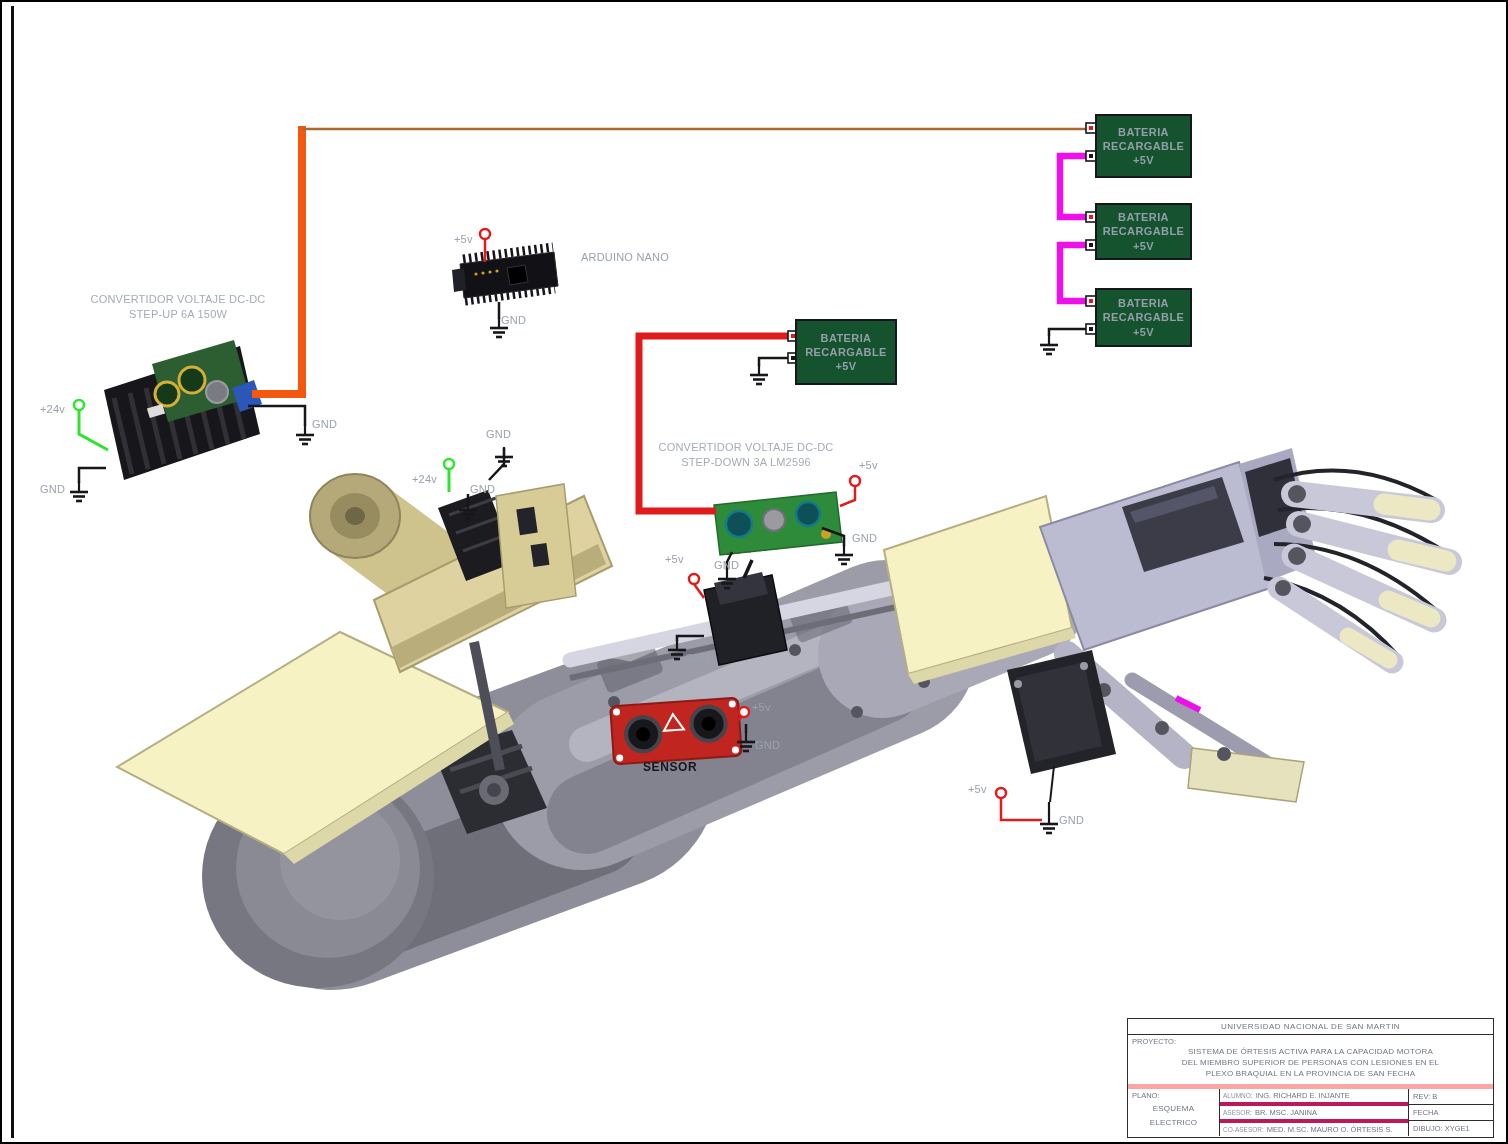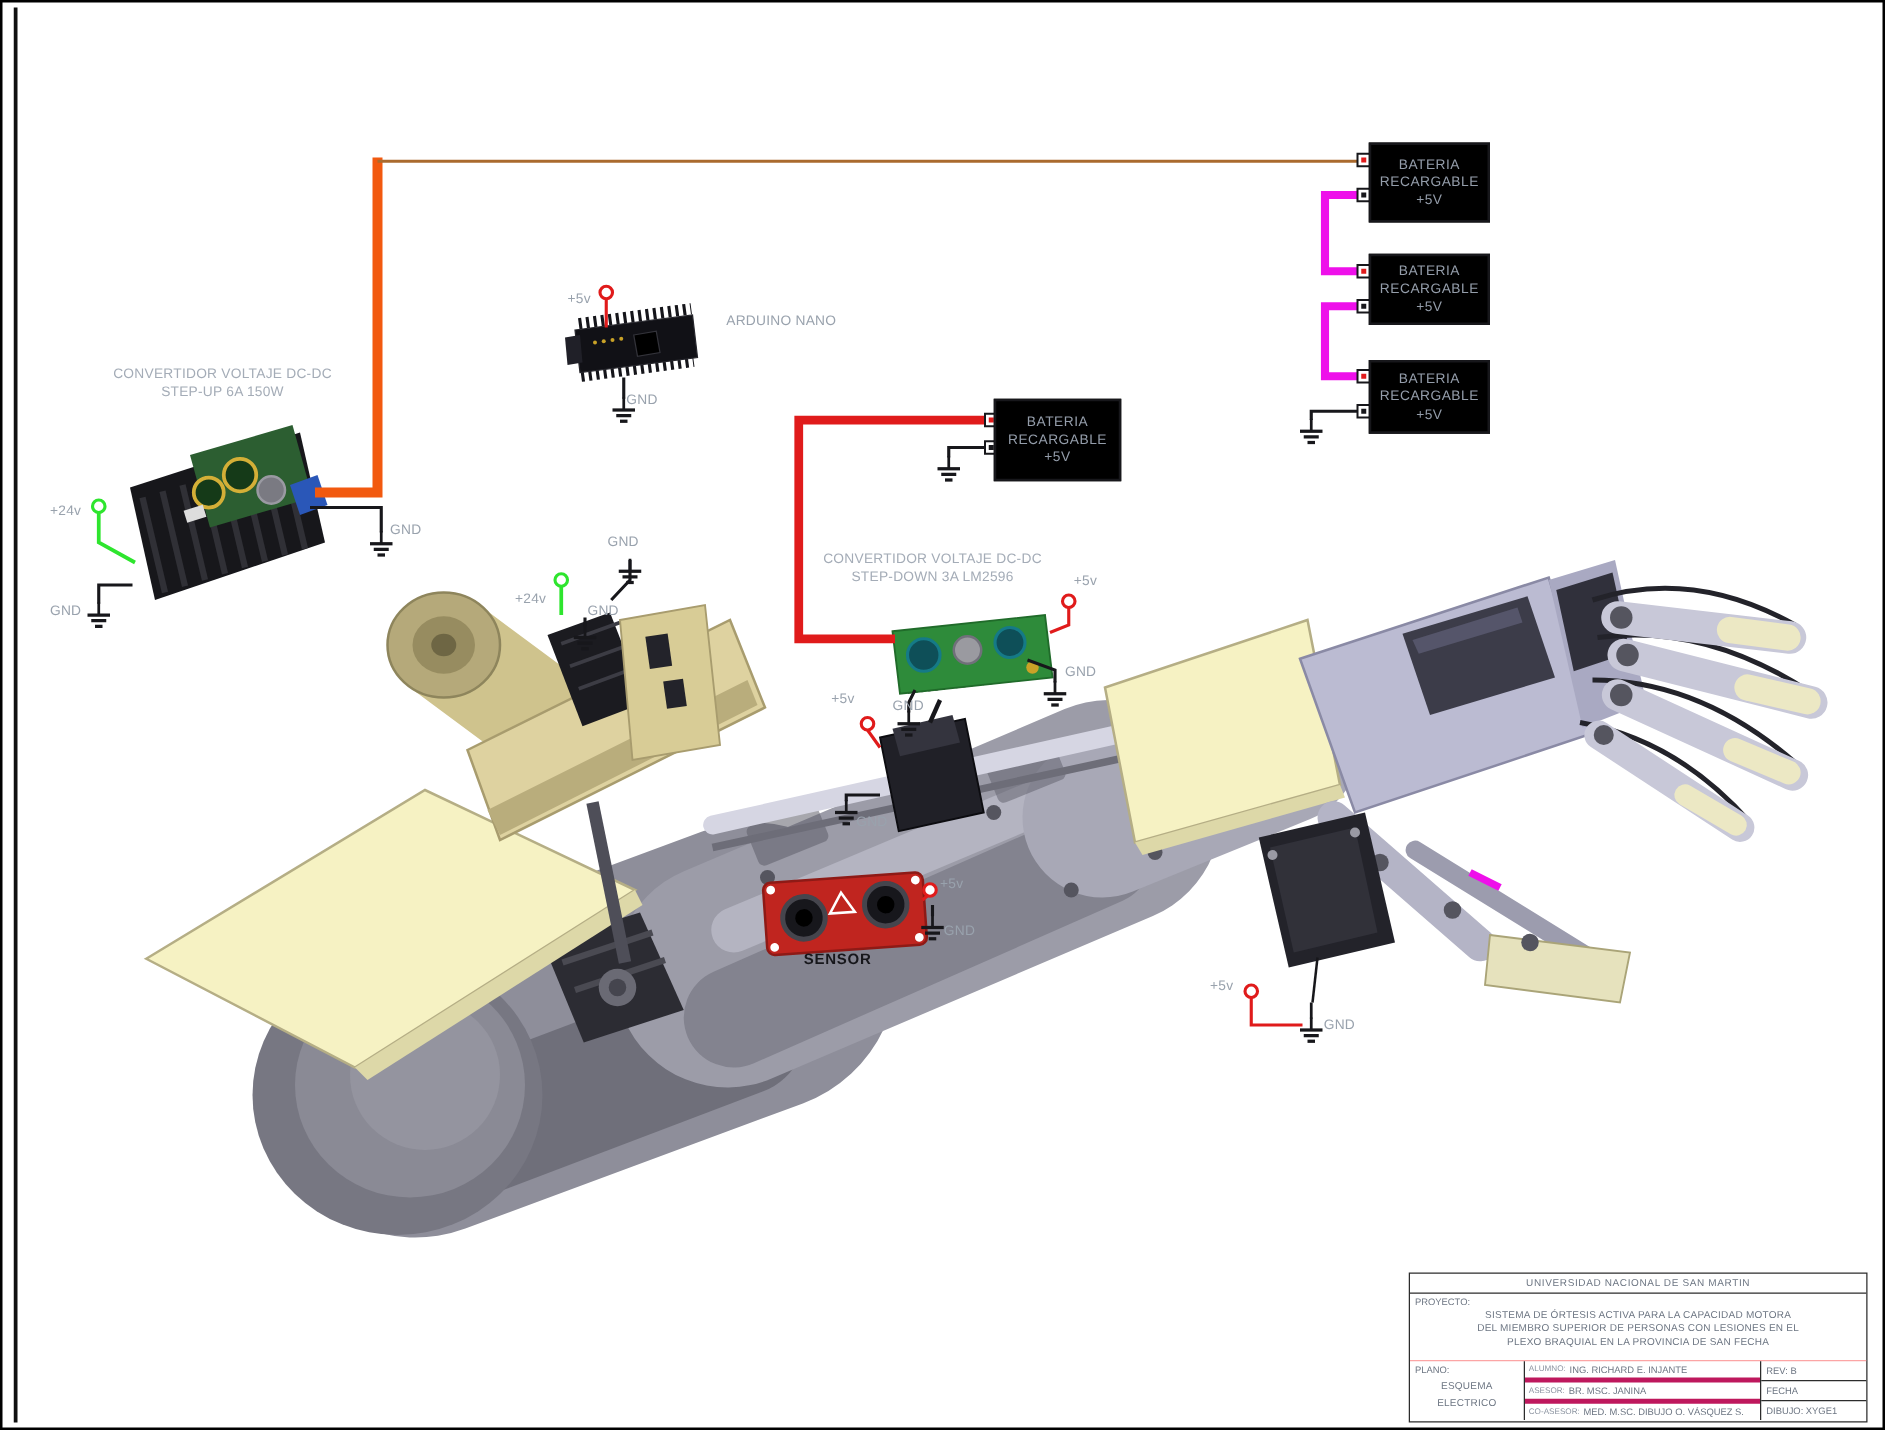--- a/index.html
+++ b/index.html
@@ -3,27 +3,27 @@
 <meta charset="utf-8">
 <style>
   * { margin:0; padding:0; box-sizing:border-box; }
   html,body { width:1508px; height:1144px; background:#fff; font-family:"Liberation Sans", sans-serif; }
   #page { position:relative; width:1508px; height:1144px; background:#fff; border:2px solid #000; overflow:hidden; }
   #left-rule { position:absolute; left:9px; top:4px; bottom:4px; width:2.5px; background:#101010; z-index:4; }
   svg.layer { position:absolute; left:0; top:0; z-index:1; }
   .lbl { position:absolute; z-index:3; font-size:11px; color:#99a2ad; white-space:nowrap; letter-spacing:.2px; }
   .lbl.title { text-align:center; line-height:1.35; color:#a4acb7; }
   .lbl.black { color:#17171b; font-weight:bold; font-size:12px; letter-spacing:.6px; }
-  .battery { position:absolute; z-index:2; border:2px solid #17171b; background:#000000;
+  .battery { position:absolute; z-index:2; border:2px solid #17171b; background:#14532d;
              display:flex; flex-direction:column; align-items:center; justify-content:center;
-             font-size:11px; line-height:1.3; color:#949daa; letter-spacing:.4px; text-align:center; }
+             font-size:11px; line-height:1.3; color:#949daa; letter-spacing:.4px; text-align:center;font-weight:bold; }
   #titleblock { position:absolute; z-index:2; left:1125px; top:1016px; width:367px; height:120px;
                 border:1.5px solid #2c2c2c; color:#6d7683; background:#fff; font-size:8px; }
   .tb-univ { height:16px; border-bottom:1px solid #2c2c2c; text-align:center; line-height:15px; letter-spacing:.5px; }
-  .tb-project { height:54px; border-bottom:1px solid #fca5a5; padding:2px 4px 0 4px; }
+  .tb-project { height:54px; border-bottom:5px solid #fca5a5; padding:2px 4px 0 4px; }
   .tb-plabel { font-size:7.5px; text-align:left; }
   .tb-pline { text-align:center; line-height:1.4; font-size:8px; letter-spacing:.2px; }
   .tb-bottom { display:flex; height:47px; }
   .tb-plano { width:92px; border-right:1px solid #2c2c2c; padding:2px 4px; }
   .tb-plano .tb-pline { margin-top:3px; }
   .tb-names { flex:1; border-right:1px solid #2c2c2c; display:flex; flex-direction:column; }
   .tb-name-row { flex:1; border-bottom:4px solid #be185d; display:flex; align-items:center; gap:3px;
                  padding:0 3px; font-size:7.5px; white-space:nowrap; overflow:hidden; }
   .tb-name-row:last-child { border-bottom:none; }
   .tb-mini { font-size:6.5px; color:#8b93a0; }
@@ -345,21 +345,21 @@
         <div class="tb-name-row">
           <span class="tb-mini">ALUMNO:</span>
           <span>ING. RICHARD E. INJANTE</span>
         </div>
         <div class="tb-name-row">
           <span class="tb-mini">ASESOR:</span>
           <span>BR. MSC. JANINA</span>
         </div>
         <div class="tb-name-row">
           <span class="tb-mini">CO-ASESOR:</span>
-          <span>MED. M.SC. DIBUJO O. VÁSQUEZ S.</span>
+          <span>MED. M.SC. MAURO O. ÓRTESIS S.</span>
         </div>
       </div>
       <div class="tb-meta">
         <div class="tb-meta-row">REV: B</div>
         <div class="tb-meta-row">FECHA</div>
         <div class="tb-meta-row">DIBUJO: XYGE1</div>
       </div>
     </div>
   </div>
 </div>

